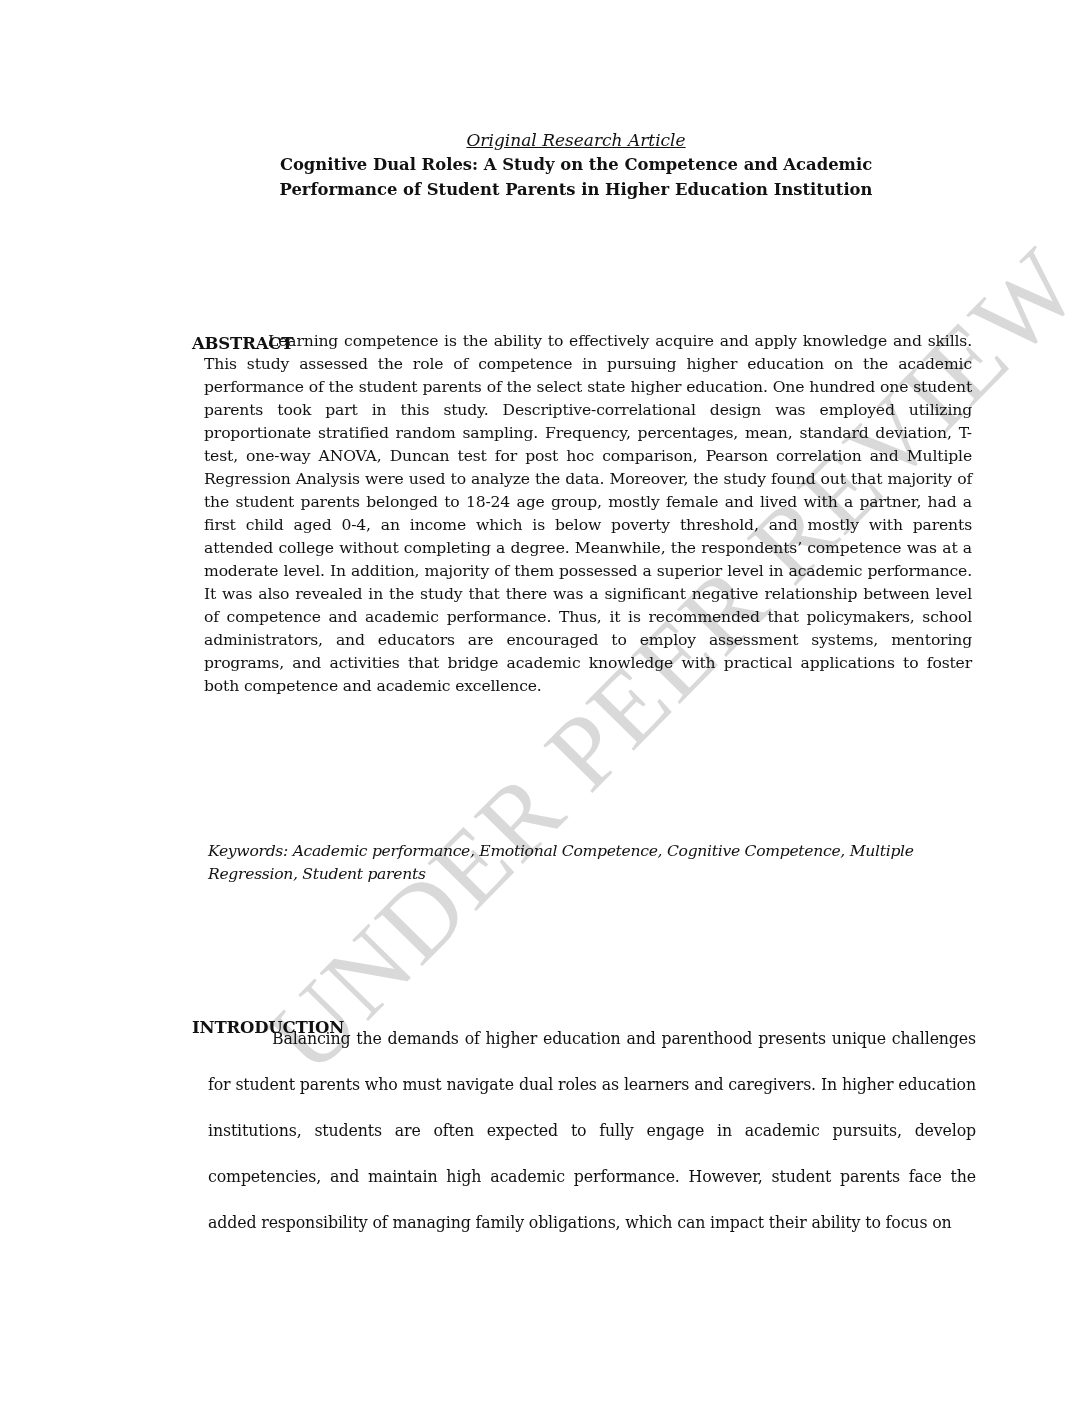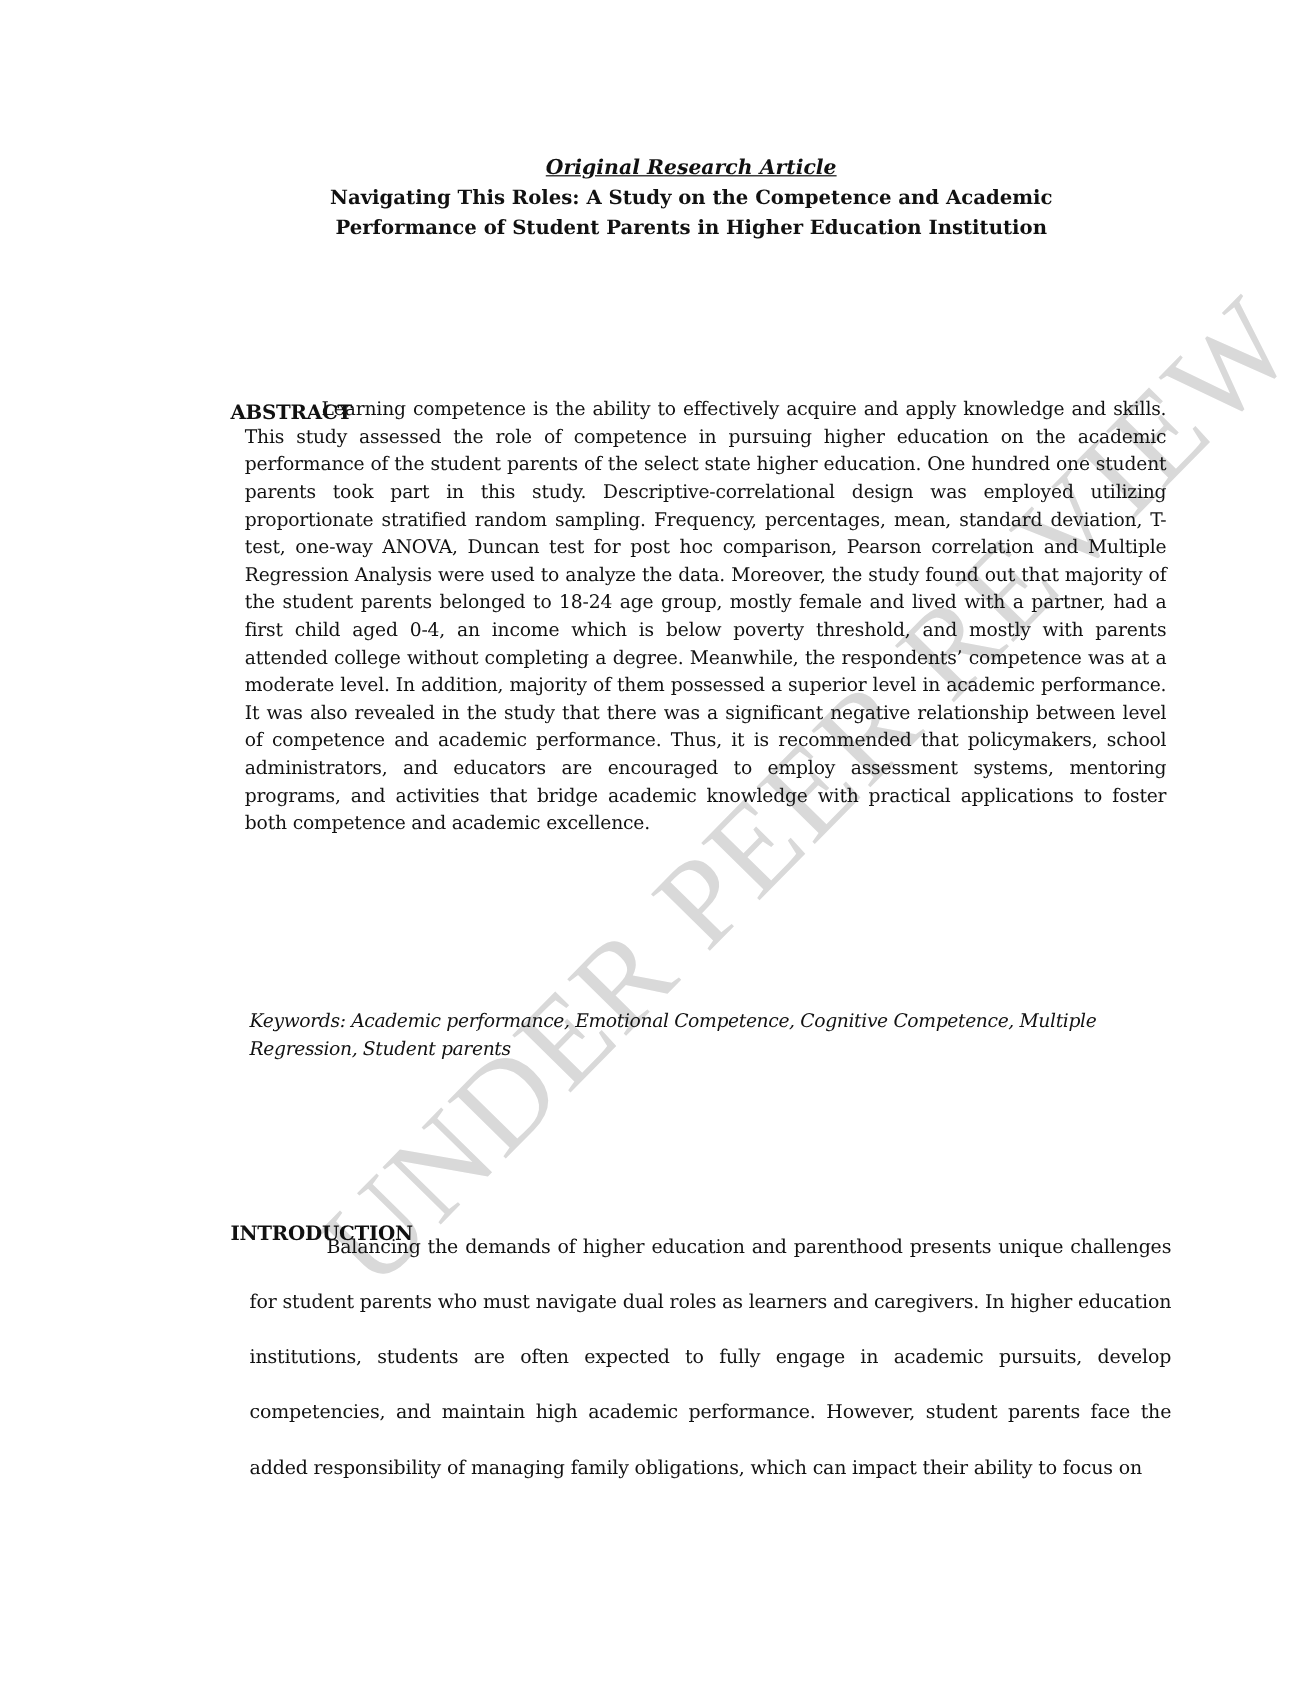--- a/index.html
+++ b/index.html
@@ -46,21 +46,21 @@
     .header-block {
       position: absolute;
       left: 140px;
       width: 872px;
       text-align: center;
     }
     .article-type {
       top: 128px;
       font-family: "DejaVu Serif", serif;
       font-style: italic;
-      font-weight: bold;
+      font-weight: normal;
       font-size: 17px;
       text-decoration: underline;
       line-height: 24px;
     }
     .title {
       top: 152px;
       font-family: "DejaVu Serif", serif;
       font-weight: bold;
       font-size: 16.4px;
       line-height: 25px;
@@ -120,21 +120,21 @@
 
 <div class="page">
 
   <div class="watermark">UNDER PEER REVIEW</div>
 
   <div class="content">
 
     <div class="header-block article-type">Original Research Article</div>
 
     <div class="header-block title">
-      <div>Navigating This Roles: A Study on the Competence and Academic</div>
+      <div>Cognitive Dual Roles: A Study on the Competence and Academic</div>
       <div>Performance of Student Parents in Higher Education Institution</div>
     </div>
 
     <div class="section-heading abstract-heading">ABSTRACT</div>
 
     <p class="abstract-body">Learning competence is the ability to effectively acquire and apply knowledge and skills. This study assessed the role of competence in pursuing higher education on the academic performance of the student parents of the select state higher education. One hundred one student parents took part in this study. Descriptive-correlational design was employed utilizing proportionate stratified random sampling. Frequency, percentages, mean, standard deviation, T-test, one-way ANOVA, Duncan test for post hoc comparison, Pearson correlation and Multiple Regression Analysis were used to analyze the data. Moreover, the study found out that majority of the student parents belonged to 18-24 age group, mostly female and lived with a partner, had a first child aged 0-4, an income which is below poverty threshold, and mostly with parents attended college without completing a degree. Meanwhile, the respondents’ competence was at a moderate level. In addition, majority of them possessed a superior level in academic performance. It was also revealed in the study that there was a significant negative relationship between level of competence and academic performance. Thus, it is recommended that policymakers, school administrators, and educators are encouraged to employ assessment systems, mentoring programs, and activities that bridge academic knowledge with practical applications to foster both competence and academic excellence.</p>
 
     <p class="keywords">Keywords: Academic performance, Emotional Competence, Cognitive Competence, Multiple Regression, Student parents</p>
 
     <div class="section-heading intro-heading">INTRODUCTION</div>

